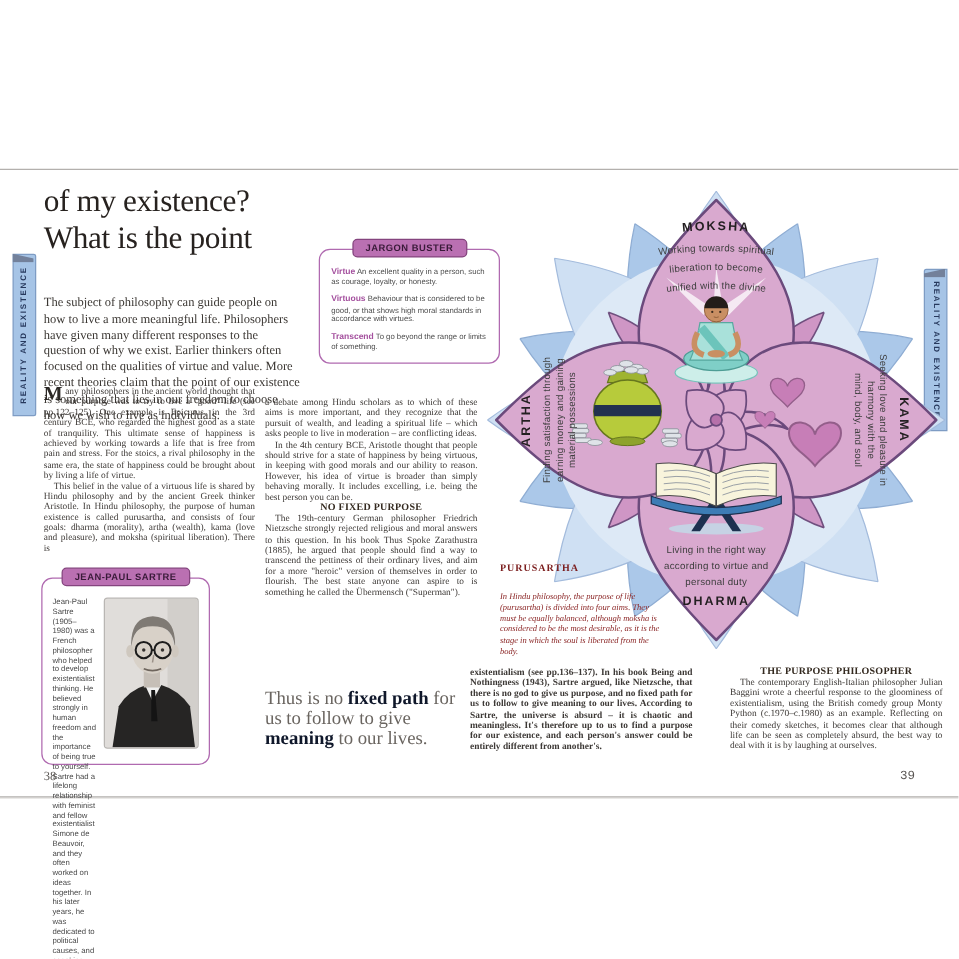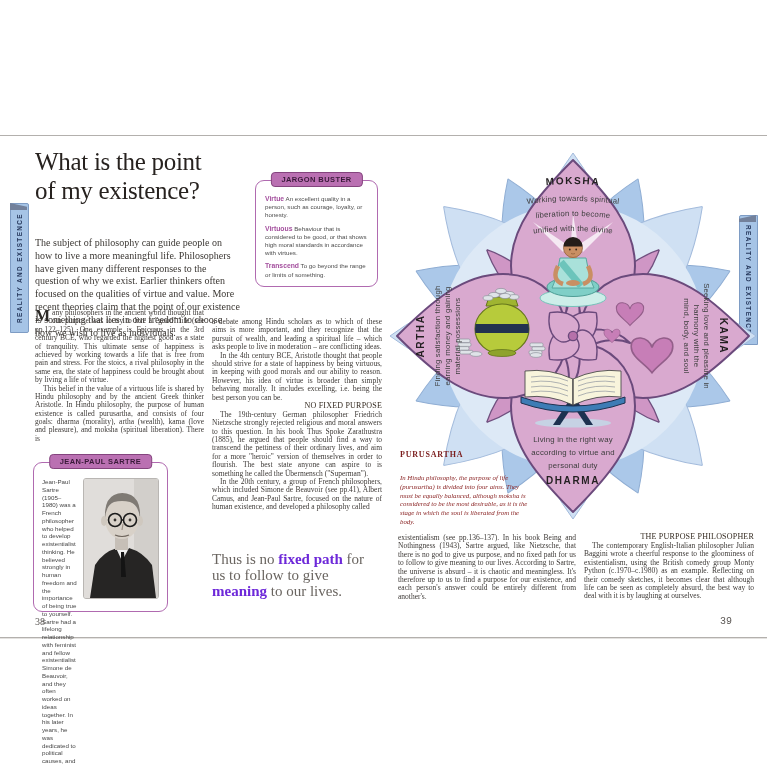--- a/index.html
+++ b/index.html
@@ -25,75 +25,75 @@
   
   .title{position:absolute;left:35px;top:148px;width:260px;font-size:25px;line-height:1.14;
          color:#27221f;letter-spacing:-0.3px;}
   .intro{position:absolute;left:35px;top:227px;width:206px;font-size:10px;line-height:1.28;color:#3b3733;}
   .bodycol{font-size:7.5px;line-height:1.12;text-align:justify;color:#3d3936;}
   .bodycol p{margin:0;}
   .bodycol p + p{text-indent:8px;}
   .col1{position:absolute;left:35px;top:309px;width:169px;}
   .col2{position:absolute;left:212px;top:318px;width:170px;}
   .dropcap{float:left;font-size:16px;line-height:13px;font-weight:bold;padding-right:2px;color:#2c2926;}
-  .subhead{font-family:"Liberation Serif",serif;font-weight:normal;font-size:8px;color:#33291f;
-           letter-spacing:.2px;margin:5px 0 2px;text-indent:0 !important;text-align:right;}
+  .subhead{font-family:"Liberation Serif",serif;font-weight:bold;font-size:8px;color:#33291f;
+           letter-spacing:.2px;margin:5px 0 2px;text-indent:0 !important;text-align:center;}
 
   
   .pbox{position:absolute;background:#fff;border:1.4px solid #b06ab0;border-radius:9px;}
   .banner{position:absolute;top:-9px;left:50%;transform:translateX(-50%);background:#ba70b2;
           border:1.2px solid #84447e;border-radius:4px;padding:2px 10px;white-space:nowrap;
           font-family:"Liberation Sans",sans-serif;font-weight:bold;font-size:7.5px;
           letter-spacing:.4px;color:#391a39;}
-  .jargon{left:255px;top:180px;width:123px;padding:14px 9px 8px;box-sizing:border-box;}
+  .jargon{left:255px;top:199px;width:145px;padding:14px 9px 8px;box-sizing:border-box;}
   .jentry{font-family:"Liberation Sans",sans-serif;font-size:6.2px;line-height:1.24;color:#4c4c4c;margin-bottom:6px;}
   .jentry:last-child{margin-bottom:0;}
   .jterm{font-weight:bold;font-size:6.8px;color:#a4509e;}
   .sartre{left:33px;top:462px;width:135px;height:150px;padding:15px 8px 8px;box-sizing:border-box;}
   .sartre-inner{display:flex;gap:6px;}
   .sartre-text{font-family:"Liberation Sans",sans-serif;font-size:6.2px;line-height:1.25;color:#474747;width:72px;}
   .photo{width:74px;height:119px;border:1px solid #b9b6b3;border-radius:3px;overflow:hidden;background:#e3e1df;flex:none;}
 
   .pullquote{position:absolute;left:212px;top:551px;width:160px;font-size:15px;line-height:1.08;
              color:#6a6560;}
-  .pullquote b{color:#6d28d9;}
+  .pullquote b{color:#0f172a;}
   .pagenum{position:absolute;top:616px;font-size:10px;color:#5a5653;}
   .pn-left{left:35px;}
   .pn-right{left:720px;font-family:Liberation Mono, monospace;}
 
   
   .diagram{position:absolute;left:388px;top:146px;width:370px;height:380px;}
   .petal-label{font-family:"Liberation Sans",sans-serif;font-size:10px;font-weight:bold;
                letter-spacing:1.6px;fill:#231f21;}
   .petal-desc{font-family:"Liberation Sans",sans-serif;font-size:7.8px;fill:#3d3d3d;letter-spacing:.2px;}
   .purusartha{position:absolute;left:400px;top:450px;width:128px;z-index:3;}
   .purusartha .ptitle{font-weight:bold;font-size:8px;letter-spacing:.8px;color:#7b1d1d;margin:0 0 15px;}
   .purusartha .pcap{font-style:italic;font-size:6.8px;line-height:1.3;color:#8a2424;margin:0;}
-  .rp1{position:absolute;left:398px;top:534px;width:178px;}
+  .rp1{position:absolute;left:376px;top:534px;width:178px;font-weight:bold;}
   .rp2{position:absolute;left:584px;top:533px;width:170px;}
 </style>
 </head>
 <body>
 
 <div class="canvas">
   <div class="rule top"></div>
   <div class="rule bottom"></div>
 
   <div class="tab tab-left">
     <div class="fold"></div>
     <span class="tab-text">REALITY AND EXISTENCE</span>
   </div>
   <div class="tab tab-right">
     <div class="fold"></div>
     <span class="tab-text">REALITY AND EXISTENCE</span>
   </div>
 
   <div class="title">
+    <div>of my existence?</div>
     <div>What is the point</div>
-    <div>of my existence?</div>
   </div>
 
   <p class="intro">The subject of philosophy can guide people on how to live a more meaningful life. Philosophers have given many different responses to the question of why we exist. Earlier thinkers often focused on the qualities of virtue and value. More recent theories claim that the point of our existence is something that lies in our freedom to choose how we wish to live as individuals.</p>
 
   <div class="bodycol col1">
     <p><span class="dropcap">M</span><span>any philosophers in the ancient world thought that our purpose was to try to live a "good" life (see pp.122–125). One example is Epicurus, in the 3rd century BCE, who regarded the highest good as a state of tranquility. This ultimate sense of happiness is achieved by working towards a life that is free from pain and stress. For the stoics, a rival philosophy in the same era, the state of happiness could be brought about by living a life of virtue.</span></p>
     <p>This belief in the value of a virtuous life is shared by Hindu philosophy and by the ancient Greek thinker Aristotle. In Hindu philosophy, the purpose of human existence is called purusartha, and consists of four goals: dharma (morality), artha (wealth), kama (love and pleasure), and moksha (spiritual liberation). There is</p>
   </div>
 
   <div class="pbox jargon">
@@ -110,21 +110,20 @@
       <span class="jterm">Transcend</span>
       <span>To go beyond the range or limits of something.</span>
     </div>
   </div>
 
   <div class="bodycol col2">
     <p>a debate among Hindu scholars as to which of these aims is more important, and they recognize that the pursuit of wealth, and leading a spiritual life – which asks people to live in moderation – are conflicting ideas.</p>
     <p>In the 4th century BCE, Aristotle thought that people should strive for a state of happiness by being virtuous, in keeping with good morals and our ability to reason. However, his idea of virtue is broader than simply behaving morally. It includes excelling, i.e. being the best person you can be.</p>
     <p class="subhead">NO FIXED PURPOSE</p>
     <p>The 19th-century German philosopher Friedrich Nietzsche strongly rejected religious and moral answers to this question. In his book Thus Spoke Zarathustra (1885), he argued that people should find a way to transcend the pettiness of their ordinary lives, and aim for a more "heroic" version of themselves in order to flourish. The best state anyone can aspire to is something he called the Übermensch ("Superman").</p>
-    <p>In the 20th century, a group of French philosophers, which included Simone de Beauvoir (see pp.41), Albert Camus, and Jean-Paul Sartre, focused on the nature of human existence, and developed a philosophy called</p>
   </div>
 
   <div class="pbox sartre">
     <div class="banner">JEAN-PAUL SARTRE</div>
     <div class="sartre-inner">
       <div class="sartre-text">Jean-Paul Sartre (1905–1980) was a French philosopher who helped to develop existentialist thinking. He believed strongly in human freedom and the importance of being true to yourself. Sartre had a lifelong relationship with feminist and fellow existentialist Simone de Beauvoir, and they often worked on ideas together. In his later years, he was dedicated to political causes, and speaking out for less privileged members of society.</div>
       <div class="photo">
         <svg viewBox="0 0 74 119" width="74" height="119">
           <rect x="0" y="0" width="74" height="119" fill="#e0ddda"></rect>
           <rect x="50" y="0" width="24" height="119" fill="#d2cfcb"></rect>

